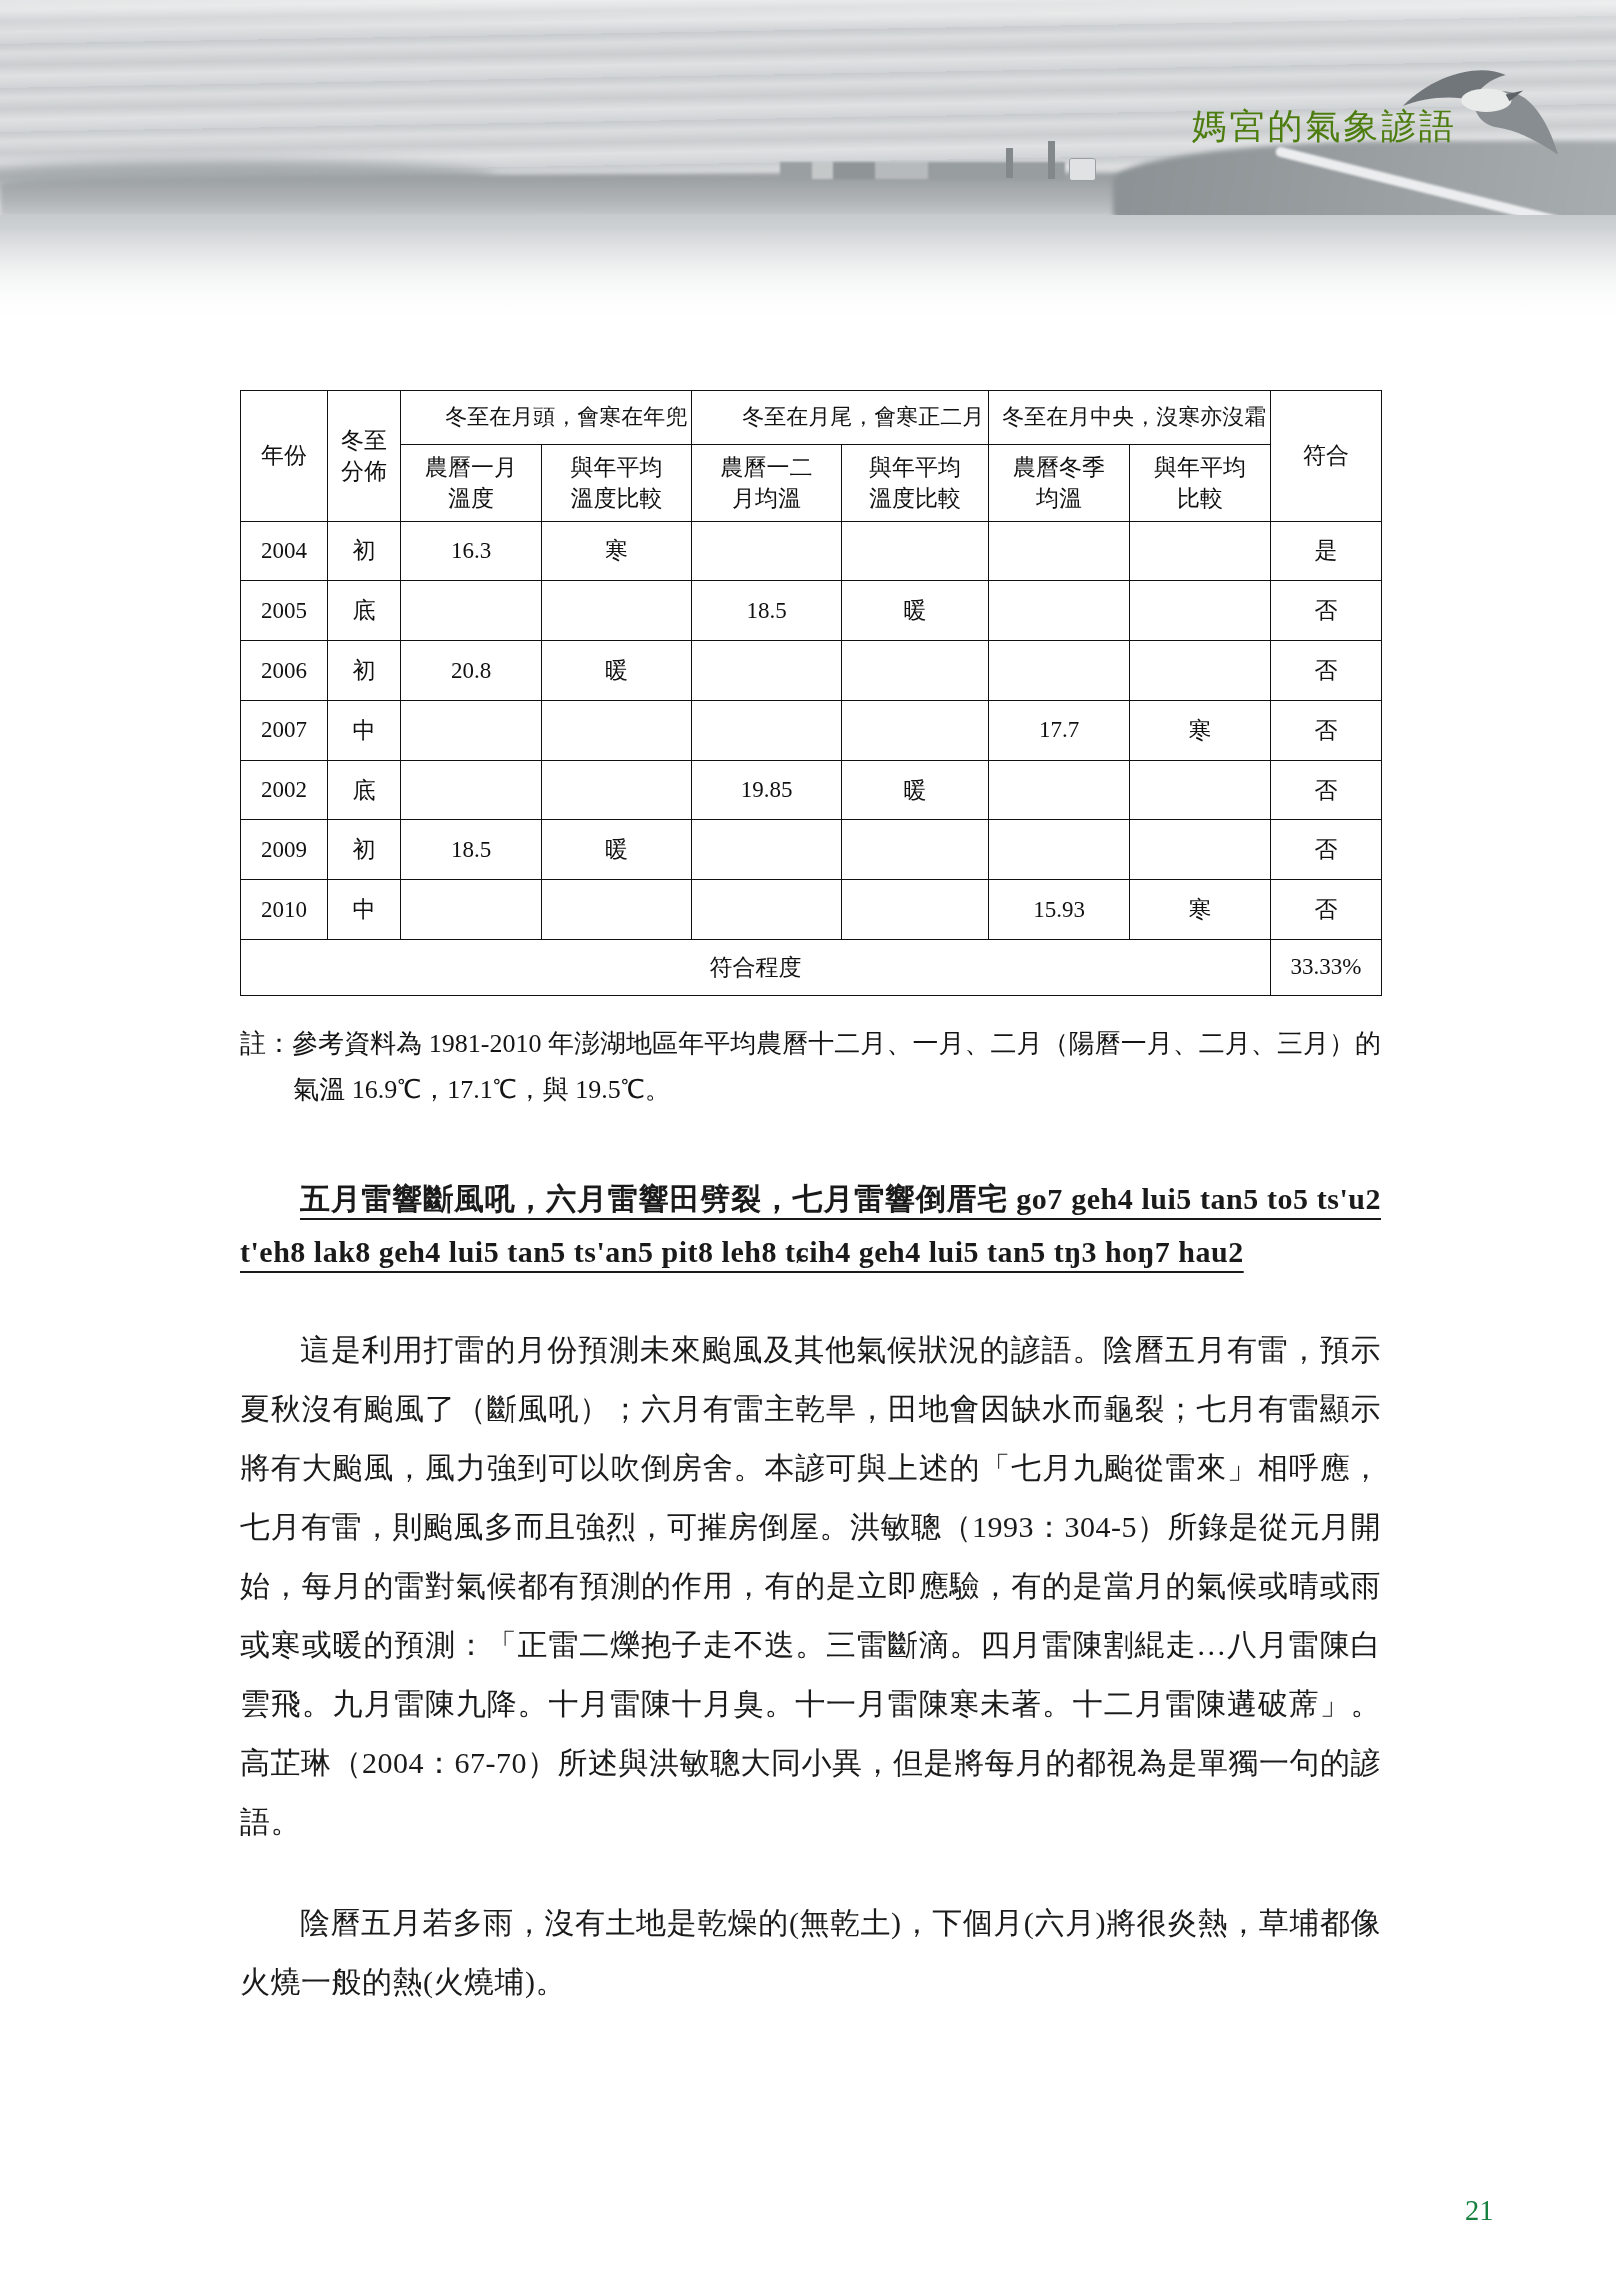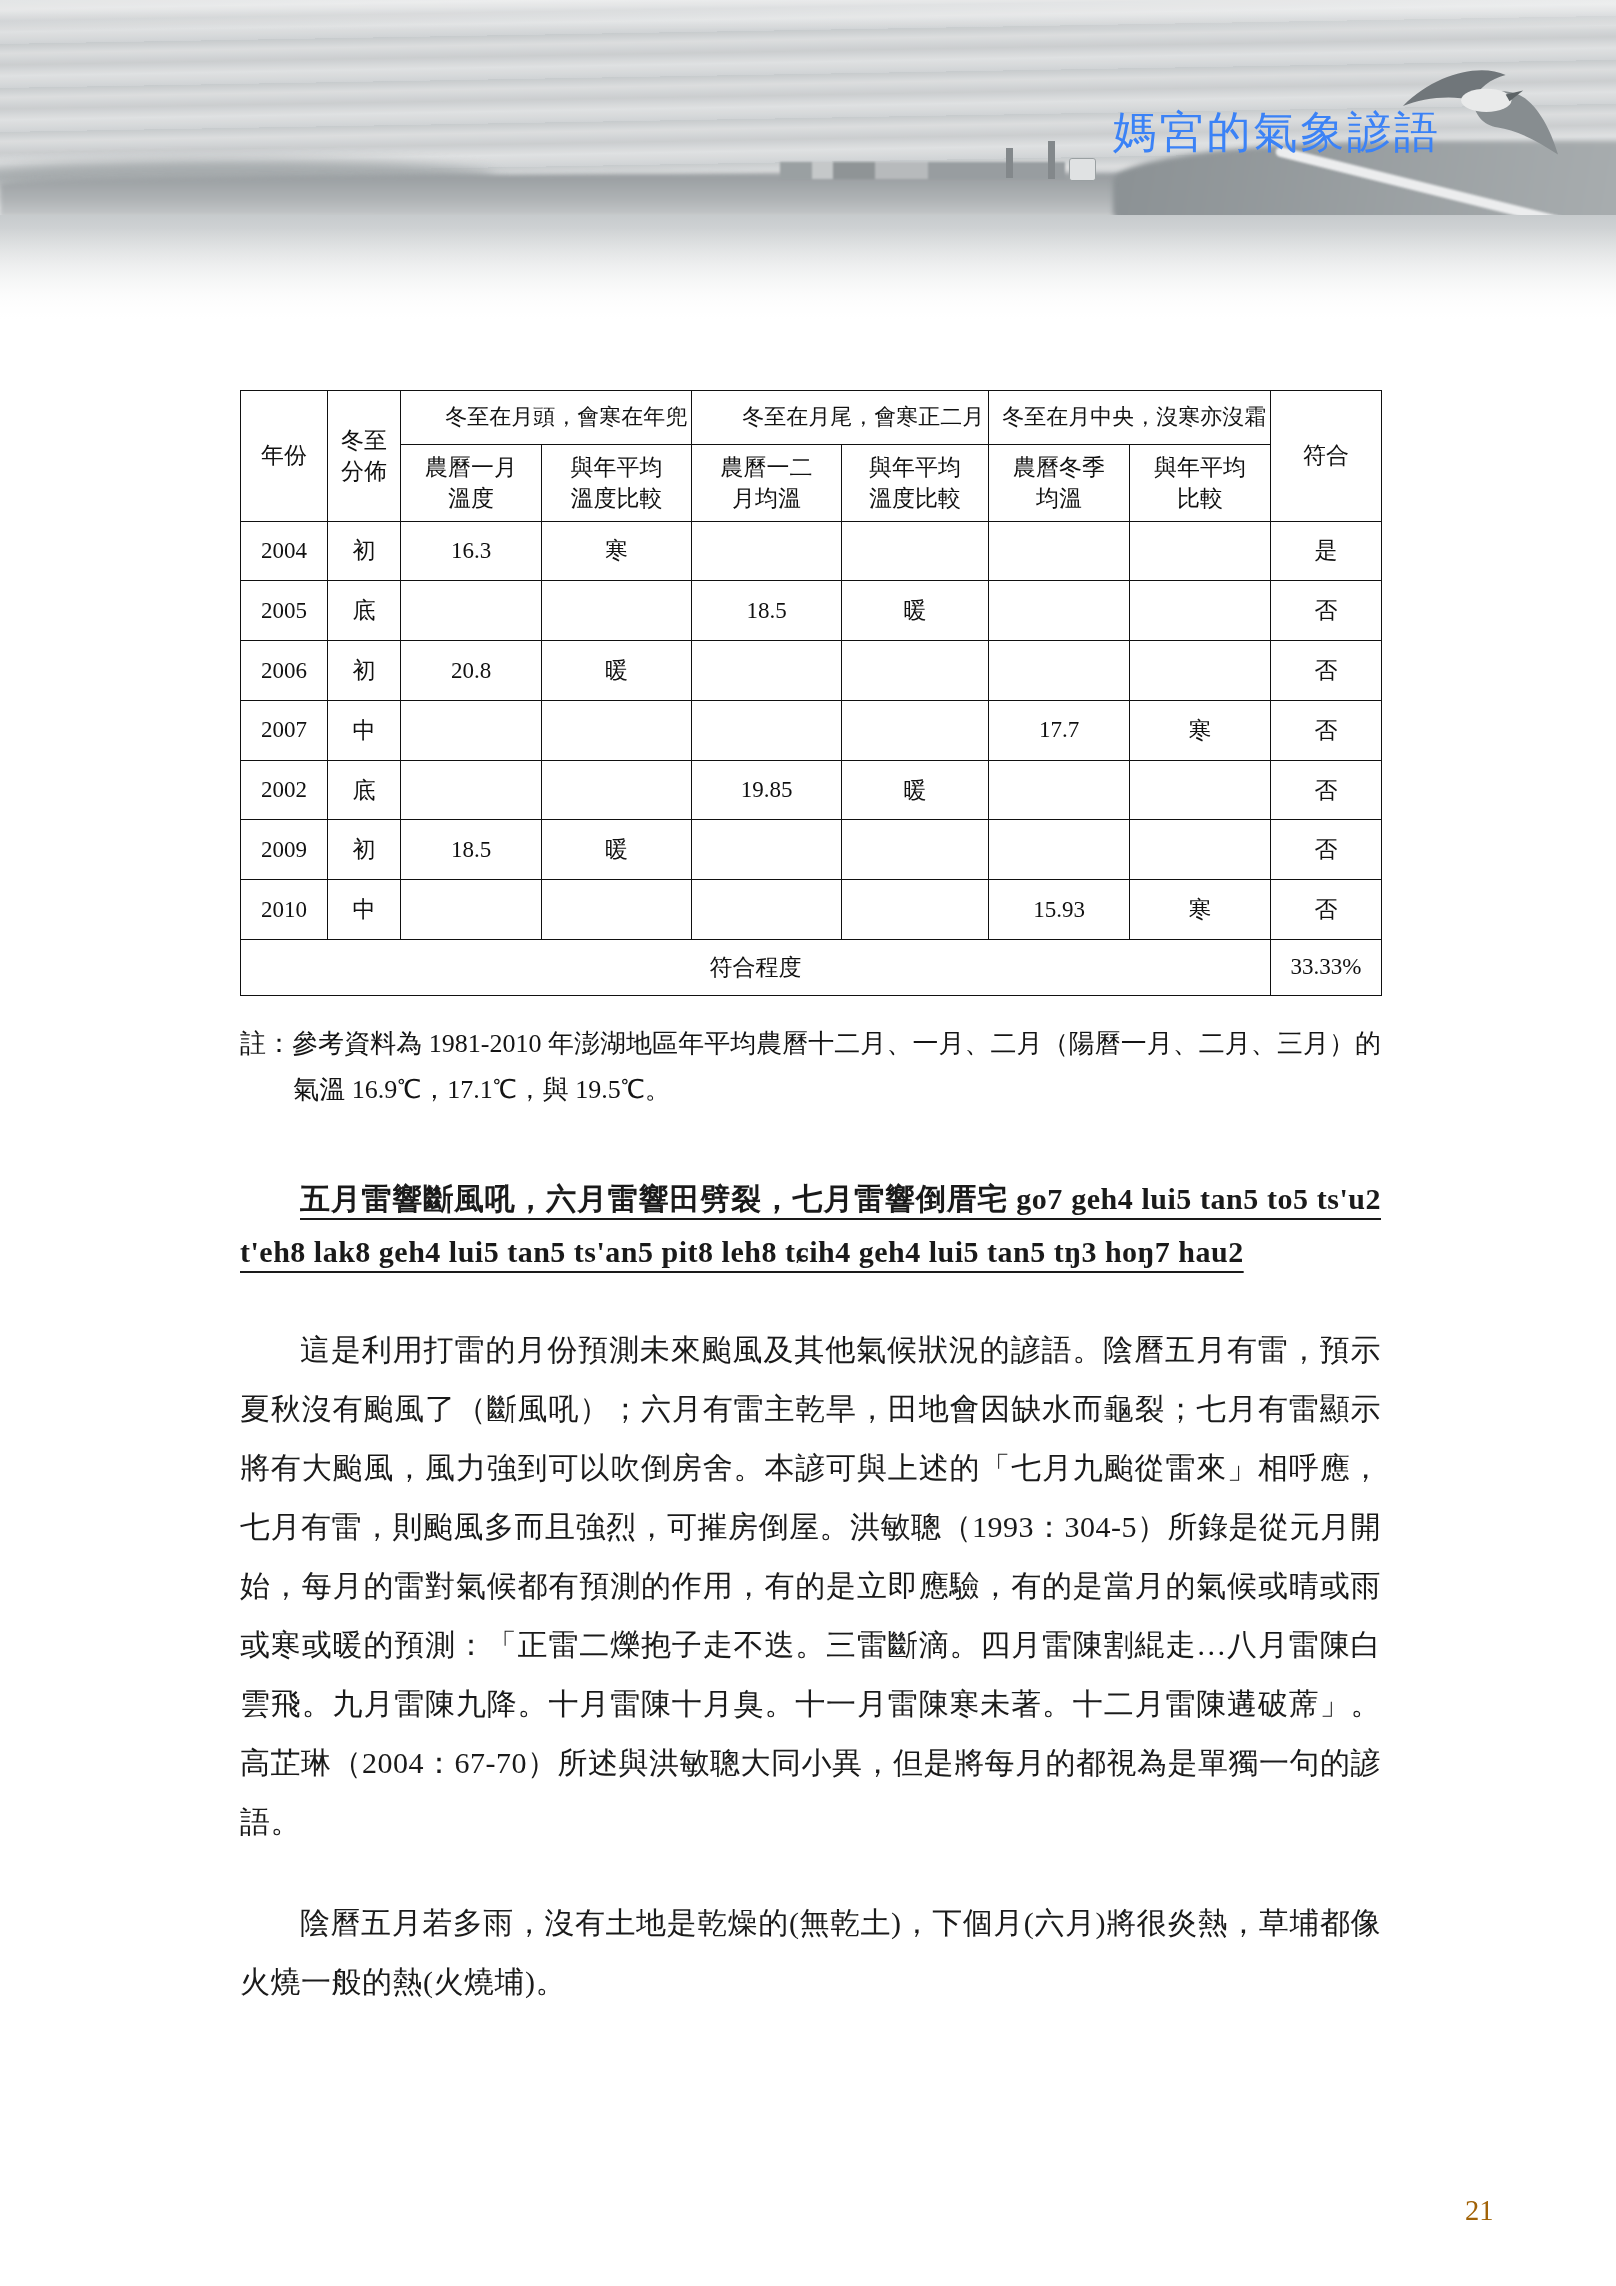--- a/index.html
+++ b/index.html
@@ -25,21 +25,21 @@
   .chimney.c1{left:1006px;top:148px;height:30px;}
   .chimney.c2{left:1048px;top:141px;height:38px;}
   .tank{position:absolute;left:1069px;top:158px;width:25px;height:21px;background:#e0e2e3;border:1px solid #9aa0a2;border-radius:2.9px;}
   .headland-right{position:absolute;top:141px;right:-9.5px;width:514px;height:80px;
     background:linear-gradient(100deg,#8b9194,#a8adaf);filter:blur(2.9px);border-radius:60% 0 0 9.5px/40px 0 0 9.5px;}
   .road{position:absolute;top:186px;right:13.3px;width:333px;height:9.5px;background:#ecedee;transform:rotate(14deg);filter:blur(1px);border-radius:4.8px;}
   .sea{position:absolute;top:215px;left:0;width:100%;height:118px;
     background:linear-gradient(180deg,#c7cbcd 0%,#dddfe0 35%,#f3f4f4 70%,#fff 100%);}
   .fade{position:absolute;left:0;bottom:0;width:100%;height:105px;background:linear-gradient(180deg,rgba(255,255,255,0),#fff 88%);}
   .seagull{position:absolute;left:1396px;top:46px;width:167px;height:126px;}
-  .header-title{position:absolute;top:103px;right:176px;font-size:44px;color:#3b82f6;letter-spacing:2.9px;}
+  .header-title{position:absolute;top:103px;right:160px;font-size:35px;color:#4d7c0f;letter-spacing:2.9px;}
 
   
   .content{position:absolute;top:390px;left:240px;width:1141px;}
 
   
   table.solstice{border-collapse:collapse;table-layout:fixed;width:1141px;font-size:23px;color:#111;}
   table.solstice th,table.solstice td{border:1.9px solid #111;text-align:center;vertical-align:middle;font-weight:normal;padding:1.9px 3.8px;}
   tr.group-row th{height:49px;}
   tr.group-row th.group{text-align:right;padding-left:5.7px;white-space:nowrap;font-size:22px;}
   tr.sub-row th{height:72px;}
@@ -51,21 +51,21 @@
   
   .note{margin-top:25px;font-size:26px;line-height:46px;padding-left:2.05em;text-indent:-2.05em;text-align:justify;color:#141414;}
 
   
   .proverb{margin:0;margin-top:59px;font-size:30px;line-height:53px;font-weight:bold;
     text-indent:2em;text-align:justify;letter-spacing:0.5px;
     text-decoration:underline;text-decoration-thickness:1.9px;text-underline-offset:8.6px;}
   .body-para{margin:0;margin-top:42px;font-size:30px;line-height:59px;letter-spacing:0.5px;
     text-indent:2em;text-align:justify;}
 
-  .page-number{position:absolute;left:1465px;top:2195px;font-size:28.5px;color:#a16207;}
+  .page-number{position:absolute;left:1465px;top:2195px;font-size:28.5px;color:#15803d;}
 </style>
 </head>
 <body>
 
 <div>
 
   <div class="header-photo">
     <div class="photo-base"></div>
     <div class="hill-left"></div>
     <div class="land-band"></div>

